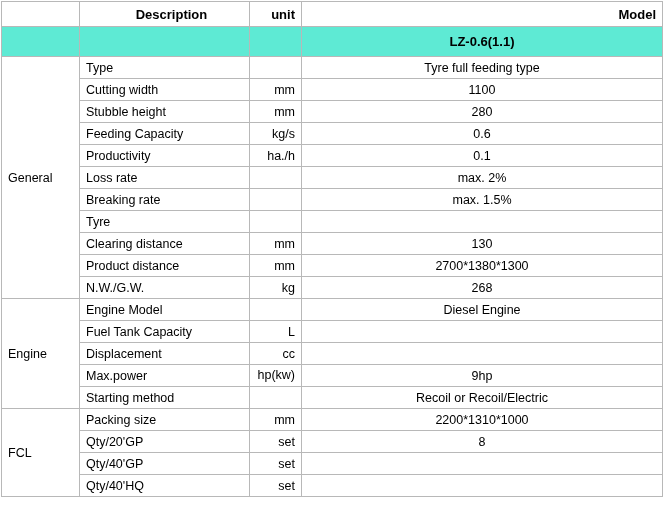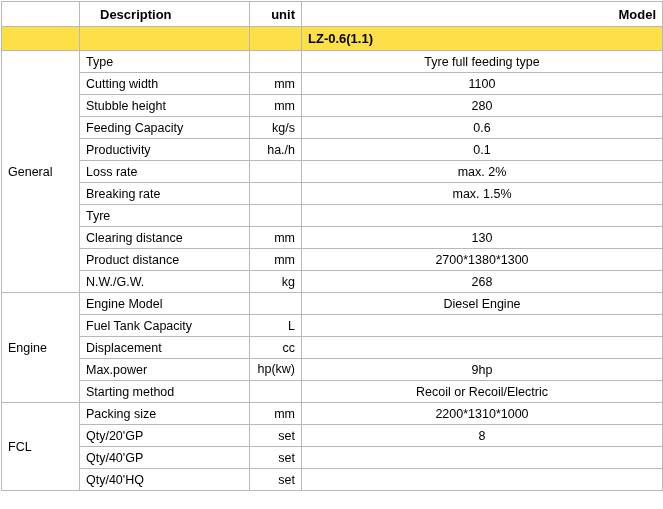--- a/index.html
+++ b/index.html
@@ -43,27 +43,28 @@
   }
   
   tr.hdr td {
     background: #ffffff;
     font-weight: bold;
     text-align: right;
     font-size: 13px;
     height: 25px;
   }
   tr.hdr td.desc-h {
-    text-align: left;
+    text-align: center;
     padding-left: 20px;
   }
   tr.hdr2 td {
-    background: #fde047;
+    background: #5eead4;
     font-weight: bold;
-    height: 24px;
+    text-align: center;
+    height: 30px;
     font-size: 13px;
   }
   td.group {
     text-align: left;
     vertical-align: middle;
     font-size: 12.5px;
   }
   td.desc {
     text-align: left;
     padding-left: 8px;

